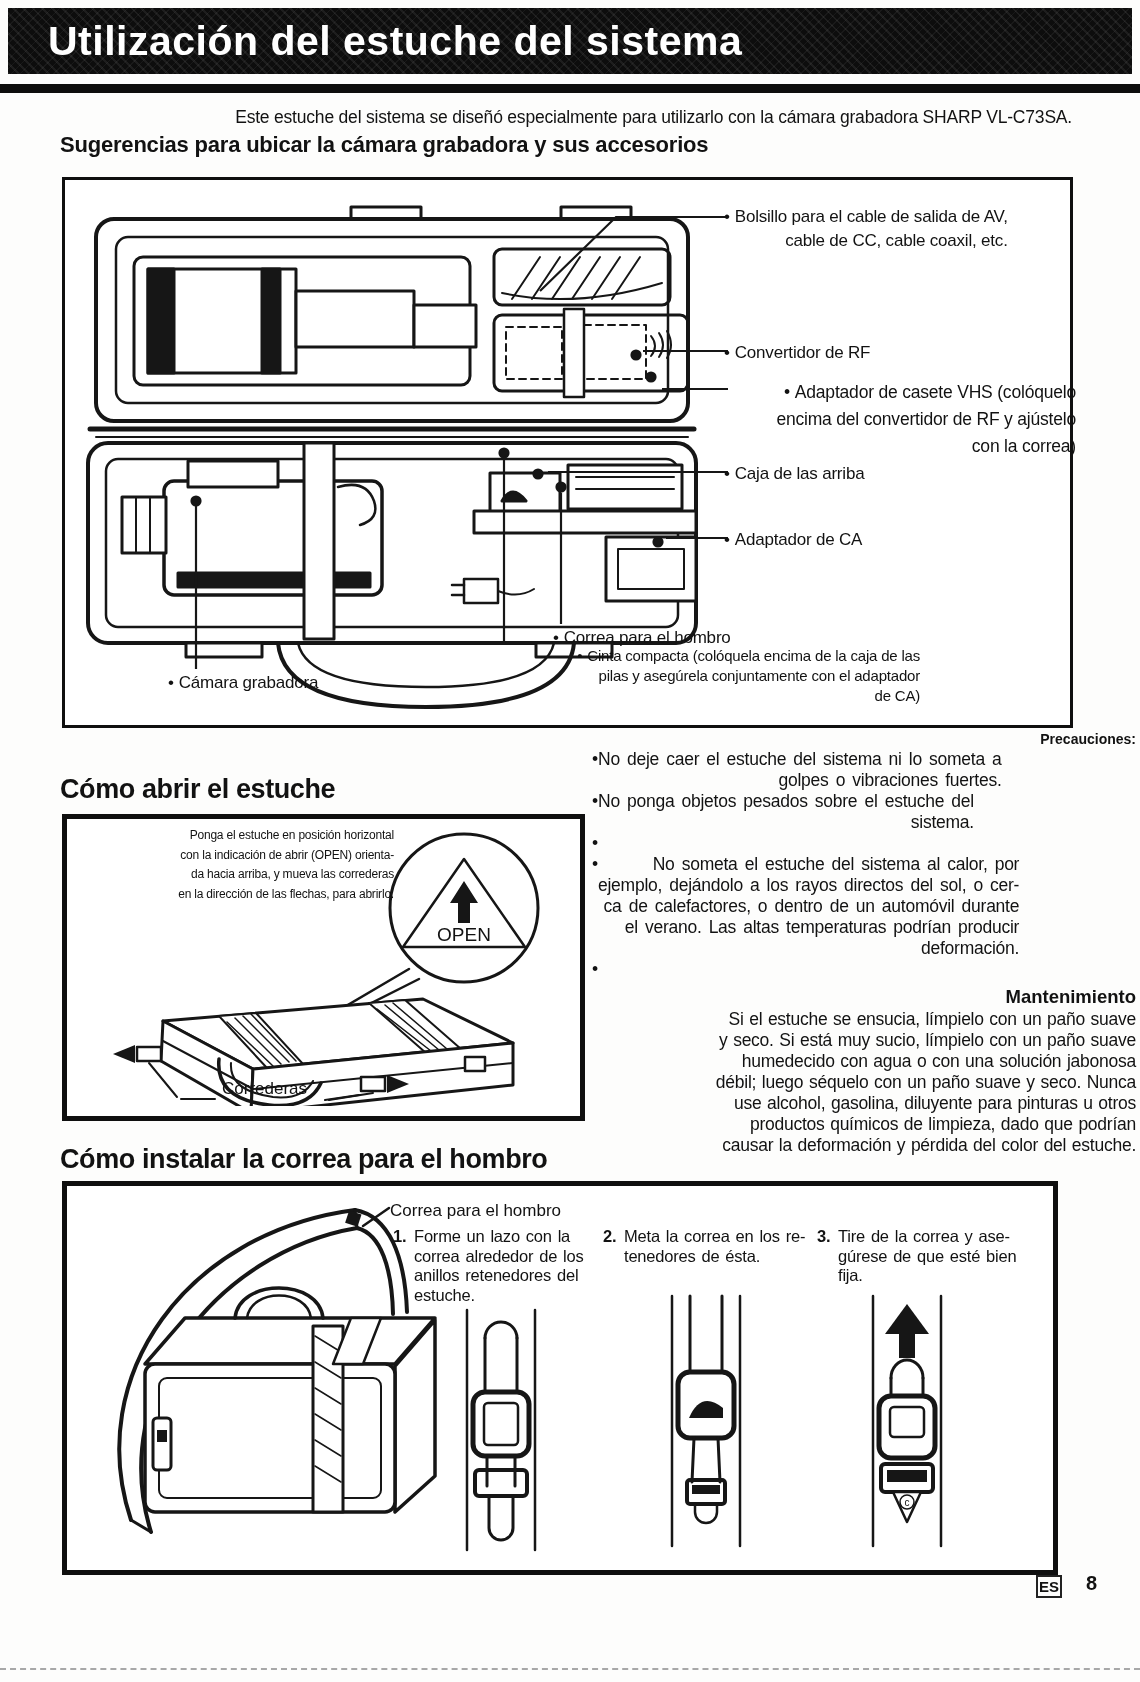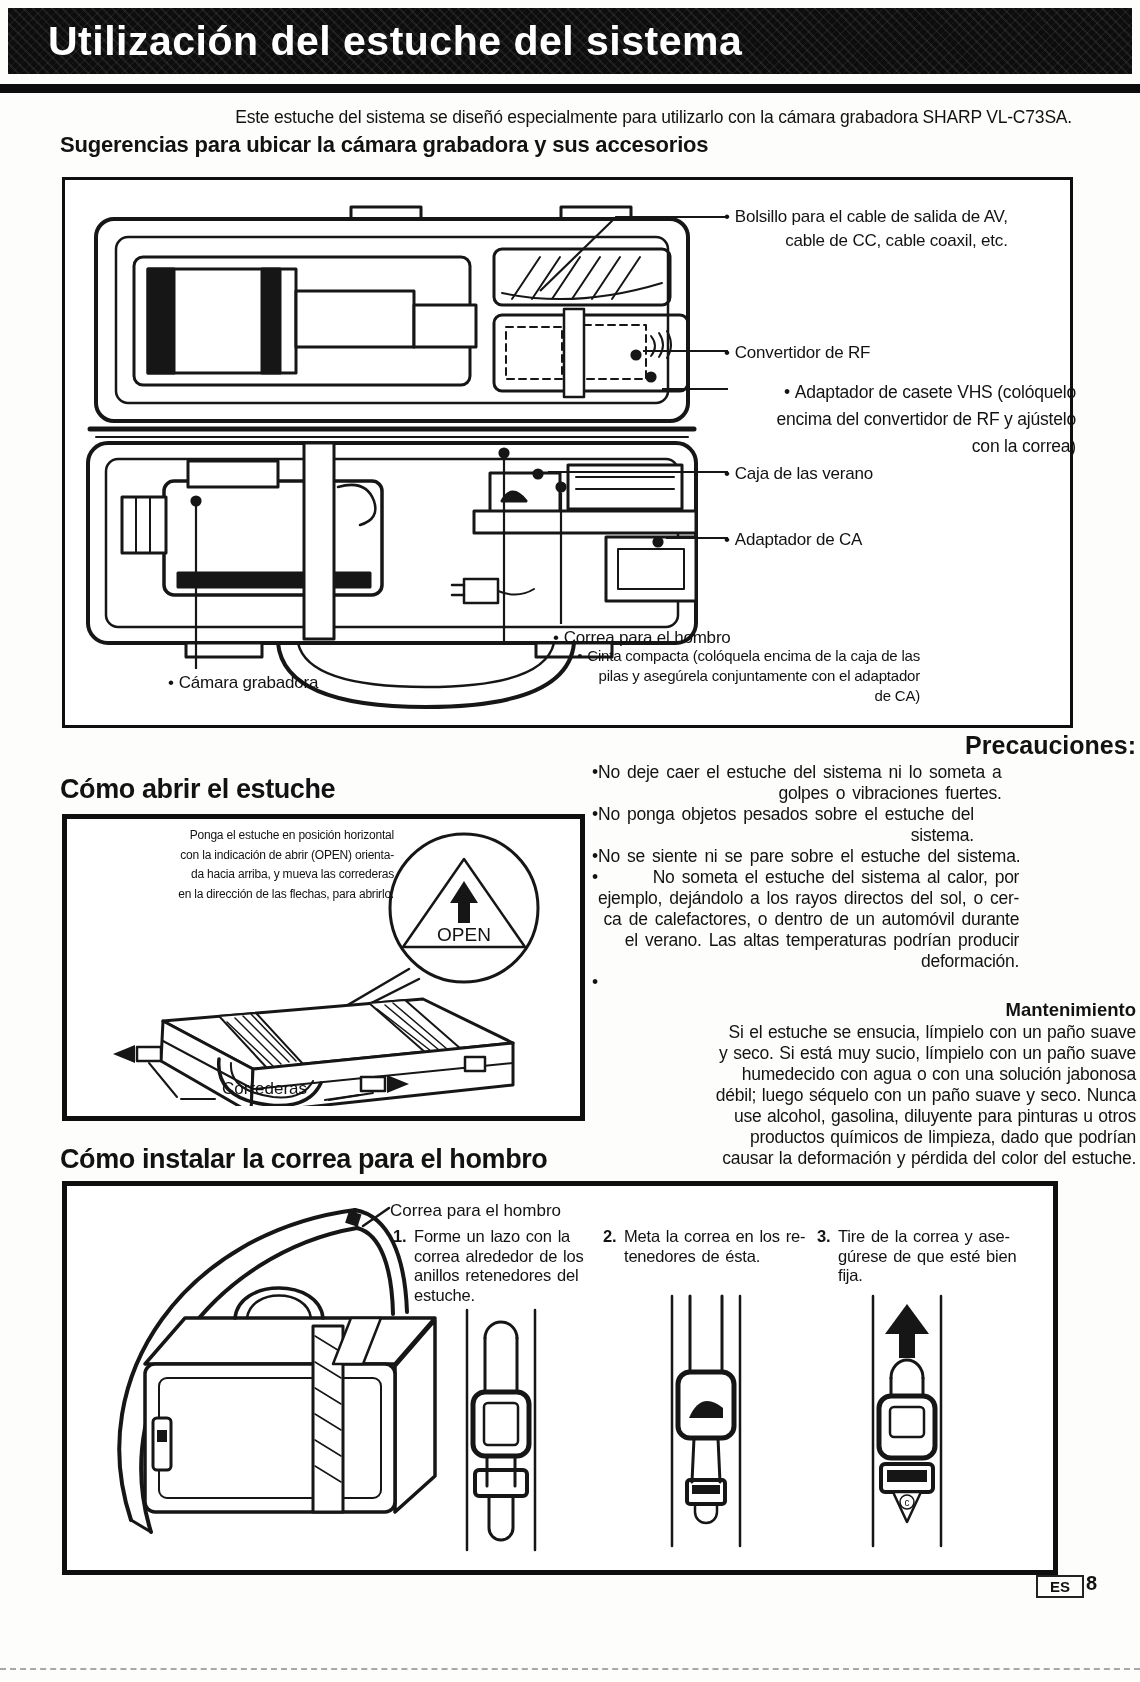--- a/index.html
+++ b/index.html
@@ -30,32 +30,32 @@
   .box{border:4px solid #0f0f0f;background:#fff;}
   #box1{left:62px;top:177px;width:1005px;height:545px;border-width:3px;}
   #box2{left:62px;top:814px;width:513px;height:297px;border-width:5px;}
   #box3{left:62px;top:1181px;width:986px;height:384px;border-width:5px;}
   .dlabel{position:absolute;font-size:17px;line-height:24px;letter-spacing:-.2px;}
   .dlabel .blt{margin-right:5px;}
   .lbl-cassette{line-height:27px;font-size:17.5px;}
   .lbl-tape{line-height:20px;font-size:15px;}
   .instr{left:76px;top:826px;width:318px;font-size:12px;line-height:19.5px;letter-spacing:-.2px;}
   .rcol{left:584px;top:731px;width:552px;}
-  .rcol h3{margin:0 0 2px 0;font-size:25px;}
+  .rcol h3{margin:0 0 2px 0;font-size:14px;}
   .pitem{display:flex;font-size:17.5px;line-height:21px;letter-spacing:-.25px;word-spacing:2.5px;}
   .pitem .blt{width:14px;flex:0 0 14px;}
   .mant h3{margin:6px 0 1px 0;font-size:18.5px;}
   .mant .mbody{font-size:17.5px;line-height:21px;letter-spacing:-.25px;word-spacing:1px;}
   .corred{left:222px;top:1079px;font-size:17px;}
   .straplbl{left:390px;top:1201px;font-size:17px;}
   .step{position:absolute;display:flex;font-size:16.5px;line-height:19.5px;letter-spacing:-.2px;word-spacing:1.5px;}
   .step .num{font-weight:bold;width:21px;flex:0 0 21px;}
   .footer-es{
     left:1036px;top:1575px;font-size:15px;font-weight:bold;
-    border:2px solid #222;padding:0px 12px;line-height:19px;
+    border:2px solid #222;padding:0px 1px;line-height:19px;
   }
   .footer-pg{left:1086px;top:1572px;font-size:20px;font-weight:bold;}
   .botline{left:0;top:1668px;width:1140px;height:0;border-top:2px dashed #a8a8a8;}
   svg{position:absolute;left:0;top:0;}
   svg text{font-family:"Liberation Sans","DejaVu Sans",sans-serif;fill:#121212;}
 </style>
 </head>
 <body>
 
 <div class="abs banner">
@@ -154,21 +154,21 @@
       <circle cx="495" cy="306" r="4.5"></circle>
   </g>
 </svg>
 
 <div class="abs dlabel preline" style="left:724px;top:205px;"><span class="blt">•</span><span>Bolsillo para el cable de salida de AV,
 cable de CC, cable coaxil, etc.</span></div>
 <div class="abs dlabel" style="left:724px;top:341px;"><span class="blt">•</span><span>Convertidor de RF</span></div>
 <div class="abs dlabel lbl-cassette preline" style="left:724px;top:379px;width:352px;"><span class="blt">•</span><span>Adaptador de casete  VHS (colóquelo
 encima del convertidor de RF y ajústelo
 con la correa)</span></div>
-<div class="abs dlabel" style="left:724px;top:462px;"><span class="blt">•</span><span>Caja de las verano</span></div>
+<div class="abs dlabel" style="left:724px;top:462px;"><span class="blt">•</span><span>Caja de las arriba</span></div>
 <div class="abs dlabel" style="left:724px;top:528px;"><span class="blt">•</span><span>Adaptador de CA</span></div>
 <div class="abs dlabel" style="left:553px;top:626px;"><span class="blt">•</span><span>Correa para el hombro</span></div>
 <div class="abs dlabel lbl-tape preline" style="left:490px;top:646px;width:430px;"><span class="blt">•</span><span>Cinta compacta (colóquela encima de la caja de las
 pilas y asegúrela conjuntamente con el adaptador
 de CA)</span></div>
 <div class="abs dlabel" style="left:168px;top:671px;"><span class="blt">•</span><span>Cámara grabadora</span></div>
 
 <div class="abs h-sec" style="left:60px;top:774px;">Cómo abrir el estuche</div>
 <div class="abs box" id="box2"></div>
 <svg style="left:67px;top:819px;" width="503" height="287" viewBox="0 0 503 287">
@@ -226,21 +226,20 @@
       <span class="preline">No deje caer el estuche del sistema ni lo someta a
 golpes o vibraciones fuertes.</span>
     </div>
   <div class="pitem">
       <span class="blt">•</span>
       <span class="preline">No ponga objetos pesados sobre el estuche del
 sistema.</span>
     </div>
   <div class="pitem">
       <span class="blt">•</span>
-      <span class="preline">No se siente ni se pare sobre el estuche del sistema.</span>
     </div>
   <div class="pitem">
       <span class="blt">•</span>
       <span class="preline">No someta el estuche del sistema al calor, por
 ejemplo, dejándolo a los rayos directos del sol, o cer-
 ca de calefactores, o dentro de un automóvil durante
 el verano. Las altas temperaturas podrían producir
 deformación.</span>
     </div>
   <div class="pitem">

